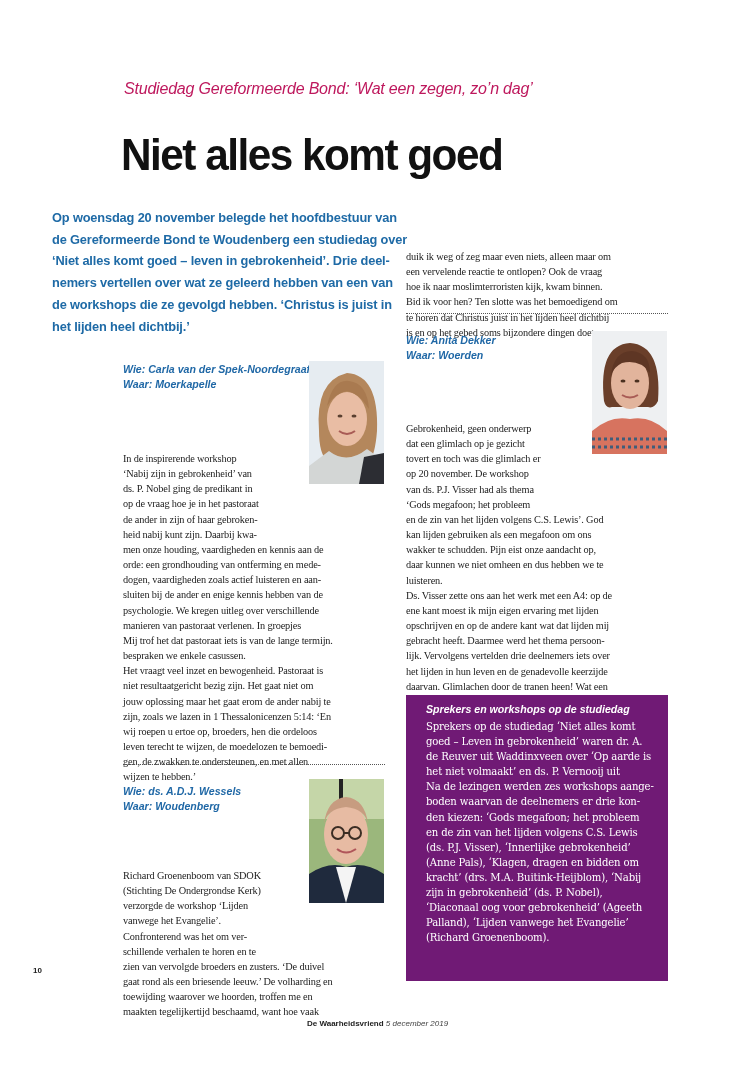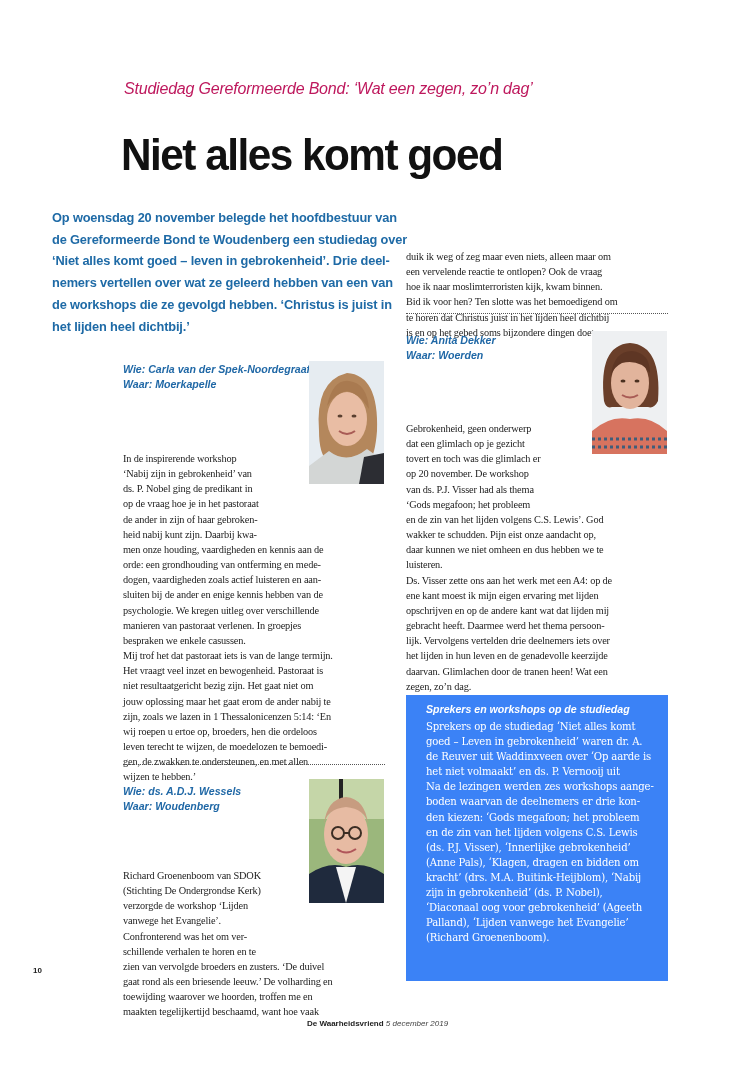--- a/index.html
+++ b/index.html
@@ -8,21 +8,21 @@
   .kicker { left:124px; top:80px; font-family:"Liberation Sans", sans-serif; font-style:italic; font-size:16px; color:#be185d; letter-spacing:-0.2px; white-space:nowrap; }
   .headline { left:121px; top:129px; font-family:"Liberation Sans", sans-serif; font-weight:bold; font-size:45px; color:#111; letter-spacing:-1.6px; white-space:nowrap; transform:scaleX(0.94); transform-origin:left top; }
   .intro { left:52px; top:207px; width:336px; font-family:"Liberation Sans", sans-serif; font-weight:bold; font-size:12.8px; line-height:21.7px; color:#1e6aa6; letter-spacing:-0.15px; }
   .intro span { display:block; white-space:nowrap; }
   .body { font-family:Liberation Serif, serif; font-size:10.3px; line-height:15.15px; color:#222; letter-spacing:-0.15px;margin-top:40px; }
   .body span { display:block; white-space:nowrap; }
   .byline { font-family:"Liberation Sans", sans-serif; font-weight:bold; font-style:italic; font-size:10.6px; line-height:15px; color:#2068a6; }
   .byline span { display:block; white-space:nowrap; }
   .photo { overflow:hidden; }
   .dots { height:0; border-top:1.5px dotted #555; }
-  .infobox { left:406px; top:695px; width:262px; height:286px; background:#3b82f6; }
+  .infobox { left:406px; top:695px; width:262px; height:286px; background:#701a75; }
   .infobox .title { position:absolute; left:20px; top:8px; font-family:"Liberation Sans", sans-serif; font-weight:bold; font-style:italic; font-size:10.6px; color:#fff; white-space:nowrap; }
   .infobox .txt { position:absolute; left:20px; top:24px; font-family:"DejaVu Serif", serif; font-size:10.1px; line-height:15.1px; color:#fff; letter-spacing:-0.15px; }
   .infobox .txt span { display:block; white-space:nowrap; }
   .footer-page { left:33px; top:966px; font-family:"Liberation Sans", sans-serif; font-weight:bold; font-size:8px; color:#222; }
   .footer-pub { left:307px; top:1019px; font-family:"Liberation Sans", sans-serif; font-size:8px; color:#222; white-space:nowrap; }
   .footer-pub b { font-weight:bold; }
   .footer-pub i { font-style:italic; color:#444; }
 </style>
 </head>
 <body>
@@ -62,22 +62,22 @@
   <span>ds. P. Nobel ging de predikant in</span>
   <span>op de vraag hoe je in het pastoraat</span>
   <span>de ander in zijn of haar gebroken-</span>
   <span>heid nabij kunt zijn. Daarbij kwa-</span>
   <span>men onze houding, vaardigheden en kennis aan de</span>
   <span>orde: een grondhouding van ontferming en mede-</span>
   <span>dogen, vaardigheden zoals actief luisteren en aan-</span>
   <span>sluiten bij de ander en enige kennis hebben van de</span>
   <span>psychologie. We kregen uitleg over verschillende</span>
   <span>manieren van pastoraat verlenen. In groepjes</span>
+  <span>Mij trof het dat pastoraat iets is van de lange termijn.</span>
   <span>bespraken we enkele casussen.</span>
-  <span>Mij trof het dat pastoraat iets is van de lange termijn.</span>
   <span>Het vraagt veel inzet en bewogenheid. Pastoraat is</span>
   <span>niet resultaatgericht bezig zijn. Het gaat niet om</span>
   <span>jouw oplossing maar het gaat erom de ander nabij te</span>
   <span>zijn, zoals we lazen in 1 Thessalonicenzen 5:14: ‘En</span>
   <span>wij roepen u ertoe op, broeders, hen die ordeloos</span>
   <span>leven terecht te wijzen, de moedelozen te bemoedi-</span>
   <span>gen, de zwakken te ondersteunen, en met allen</span>
   <span>wijzen te hebben.’</span>
 </div>
 <div class="abs dots" style="left:123px; top:764px; width:262px;"></div>
@@ -142,20 +142,21 @@
   </svg>
 </div>
 <div class="abs body" style="left:406px; top:381px;">
   <span>Gebrokenheid, geen onderwerp</span>
   <span>dat een glimlach op je gezicht</span>
   <span>tovert en toch was die glimlach er</span>
   <span>op 20 november. De workshop</span>
   <span>van ds. P.J. Visser had als thema</span>
   <span>‘Gods megafoon; het probleem</span>
   <span>en de zin van het lijden volgens C.S. Lewis’. God</span>
+  <span>kan lijden gebruiken als een megafoon om ons</span>
   <span>wakker te schudden. Pijn eist onze aandacht op,</span>
   <span>daar kunnen we niet omheen en dus hebben we te</span>
   <span>luisteren.</span>
   <span>Ds. Visser zette ons aan het werk met een A4: op de</span>
   <span>ene kant moest ik mijn eigen ervaring met lijden</span>
   <span>opschrijven en op de andere kant wat dat lijden mij</span>
   <span>gebracht heeft. Daarmee werd het thema persoon-</span>
   <span>lijk. Vervolgens vertelden drie deelnemers iets over</span>
   <span>het lijden in hun leven en de genadevolle keerzijde</span>
   <span>daarvan. Glimlachen door de tranen heen! Wat een</span>

